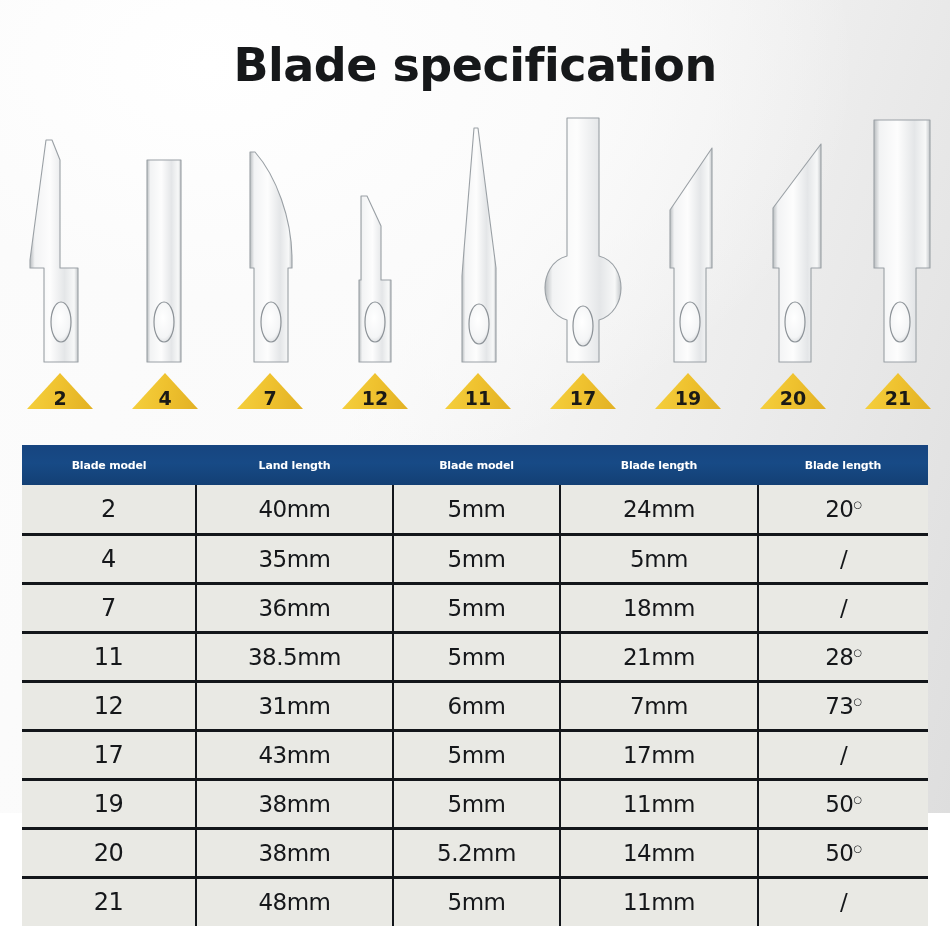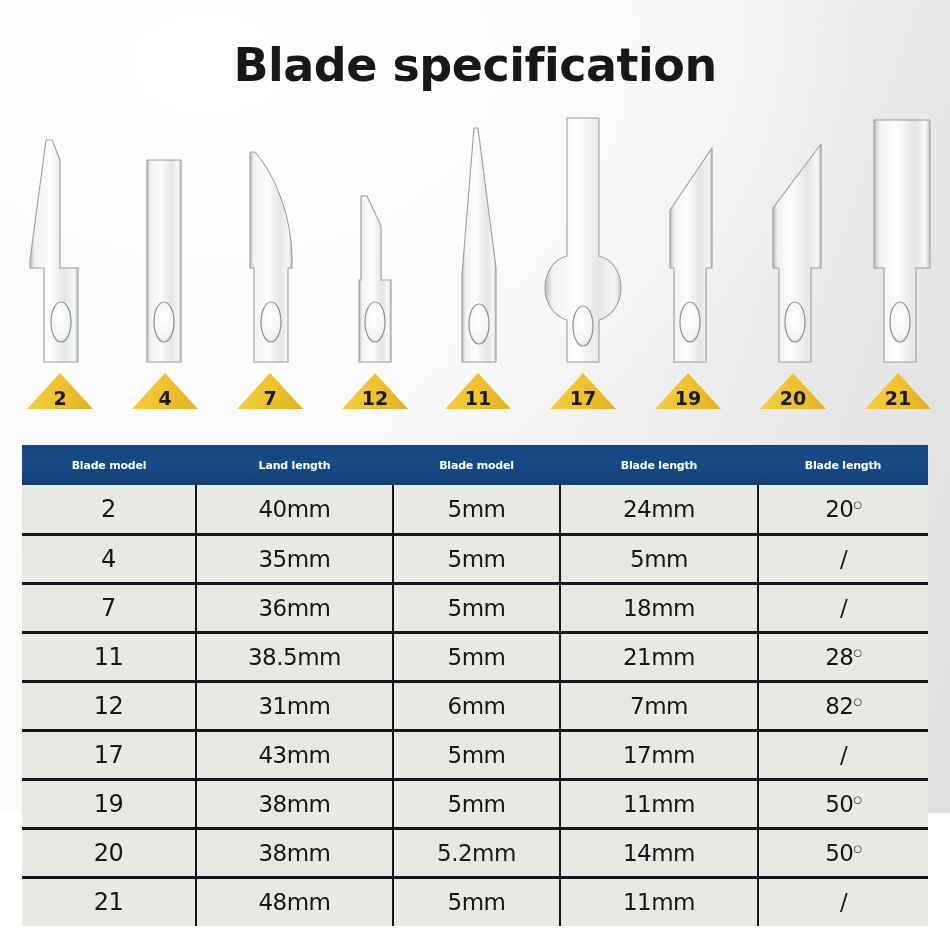--- a/index.html
+++ b/index.html
@@ -439,21 +439,21 @@
           <td class="">38.5mm</td>
           <td class="">5mm</td>
           <td class="">21mm</td>
           <td><span>28</span><sup style="font-size: 10px;">○</sup></td>
         </tr>
         <tr>
           <td class="model">12</td>
           <td class="">31mm</td>
           <td class="">6mm</td>
           <td class="">7mm</td>
-          <td><span>82</span><sup style="font-size: 10px;">○</sup></td>
+          <td><span>73</span><sup style="font-size: 10px;">○</sup></td>
         </tr>
         <tr>
           <td class="model">17</td>
           <td class="">43mm</td>
           <td class="">5mm</td>
           <td class="">17mm</td>
           <td>/</td>
         </tr>
         <tr>
           <td class="model">19</td>

